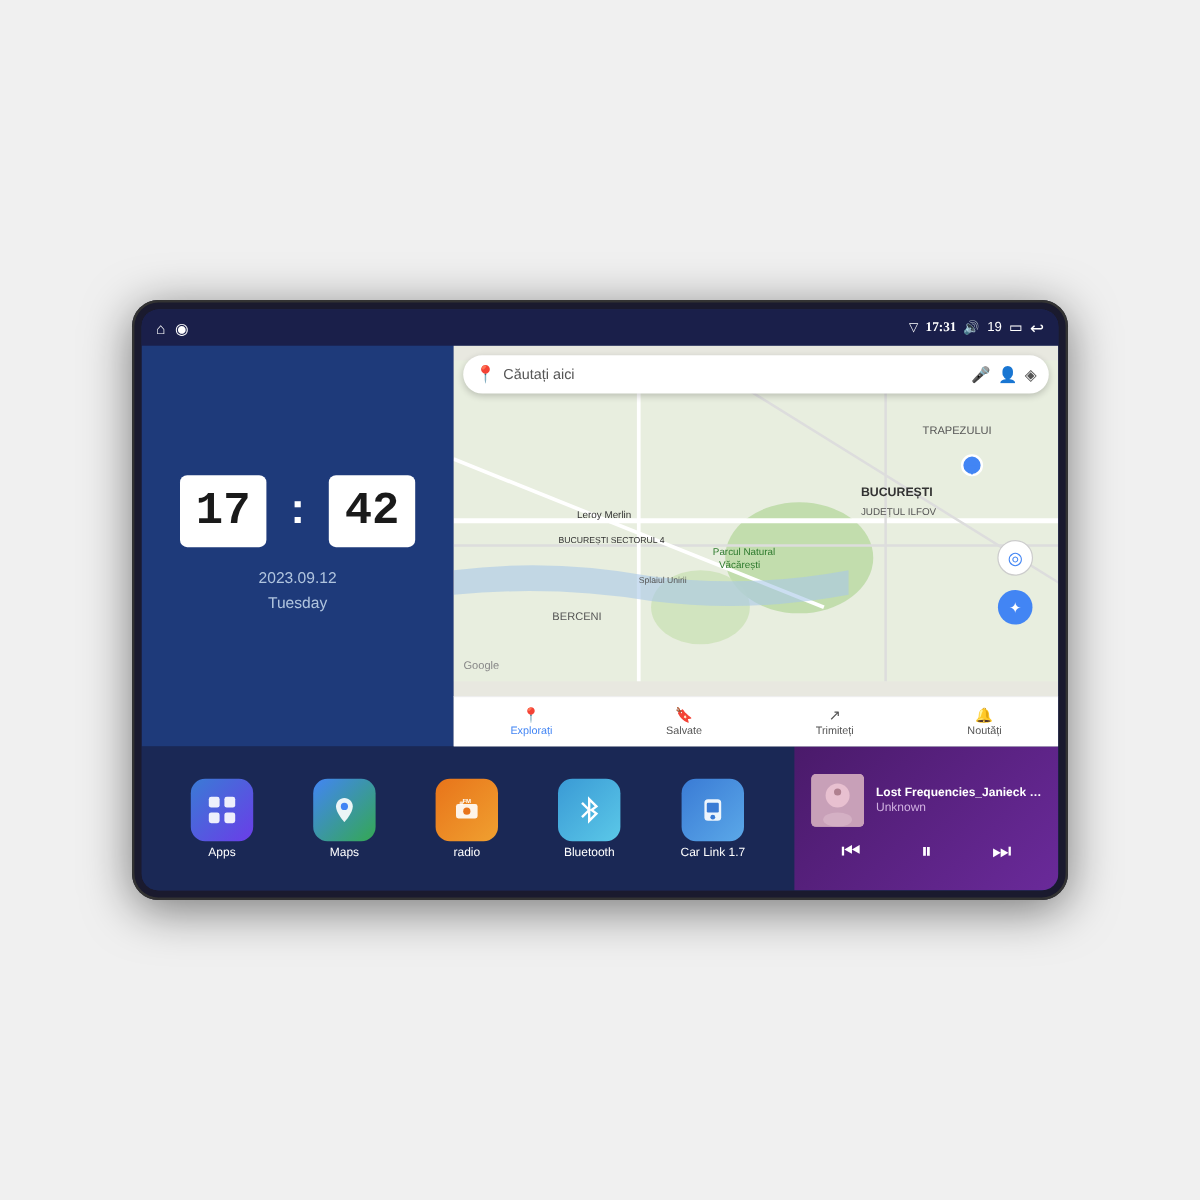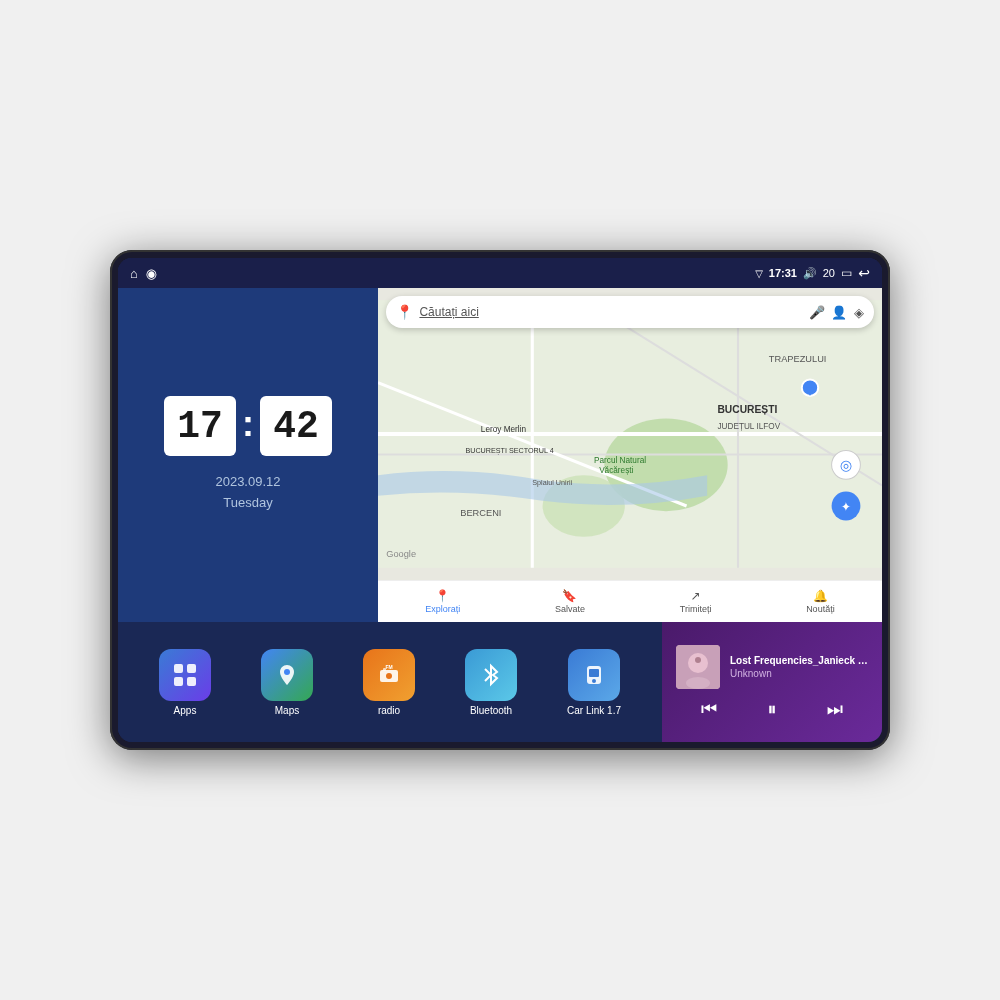--- a/index.html
+++ b/index.html
@@ -82,21 +82,21 @@
       flex-direction: column;
       align-items: center;
       justify-content: center;
       padding: 15px;
       flex-shrink: 0;
     }
 
     .clock-display {
       display: flex;
       align-items: center;
-      gap: 6px;
+      gap: 20px;
       margin-bottom: 16px;
     }
 
     .clock-digit-block {
       background: #fff;
       color: #1a1a1a;
       font-size: 38px;
       font-weight: bold;
       width: 72px;
       height: 60px;
@@ -303,23 +303,23 @@
 <div class="device-outer">
   <div class="device-screen">
 
     <div class="status-bar">
       <div class="status-left">
         <span class="nav-icon">⌂</span>
         <span class="nav-icon">◉</span>
       </div>
       <div class="status-right">
         <span style="font-size:10px;">▽</span>
-        <span style="font-weight:bold;">17:31</span>
+        <span style="font-weight:bold;font-family:Liberation Serif, serif;">17:31</span>
         <span>🔊</span>
-        <span>20</span>
+        <span>19</span>
         <span style="font-size:12px;">▭</span>
         <span style="font-size:14px;">↩</span>
       </div>
     </div>
 
     <div class="main-content">
 
       <div class="top-section">
 
         <div class="clock-widget">
@@ -331,21 +331,21 @@
           <div class="clock-date">
             <div>2023.09.12</div>
             <div>Tuesday</div>
           </div>
         </div>
 
         <div class="map-widget">
 
           <div class="map-search-bar">
             <span class="map-pin-icon">📍</span>
-            <span style="color:#555; font-size:12px;text-decoration:underline;">Căutați aici</span>
+            <span style="color:#555; font-size:12px;">Căutați aici</span>
             <span style="margin-left:auto; display:flex; gap:6px; color:#555; font-size:13px;">
               <span>🎤</span>
               <span>👤</span>
               <span>◈</span>
             </span>
           </div>
 
           <div class="map-area">
             <svg width="100%" height="100%" viewBox="0 0 490 260" xmlns="http://www.w3.org/2000/svg" style="position:absolute;top:0;left:0;">
 

